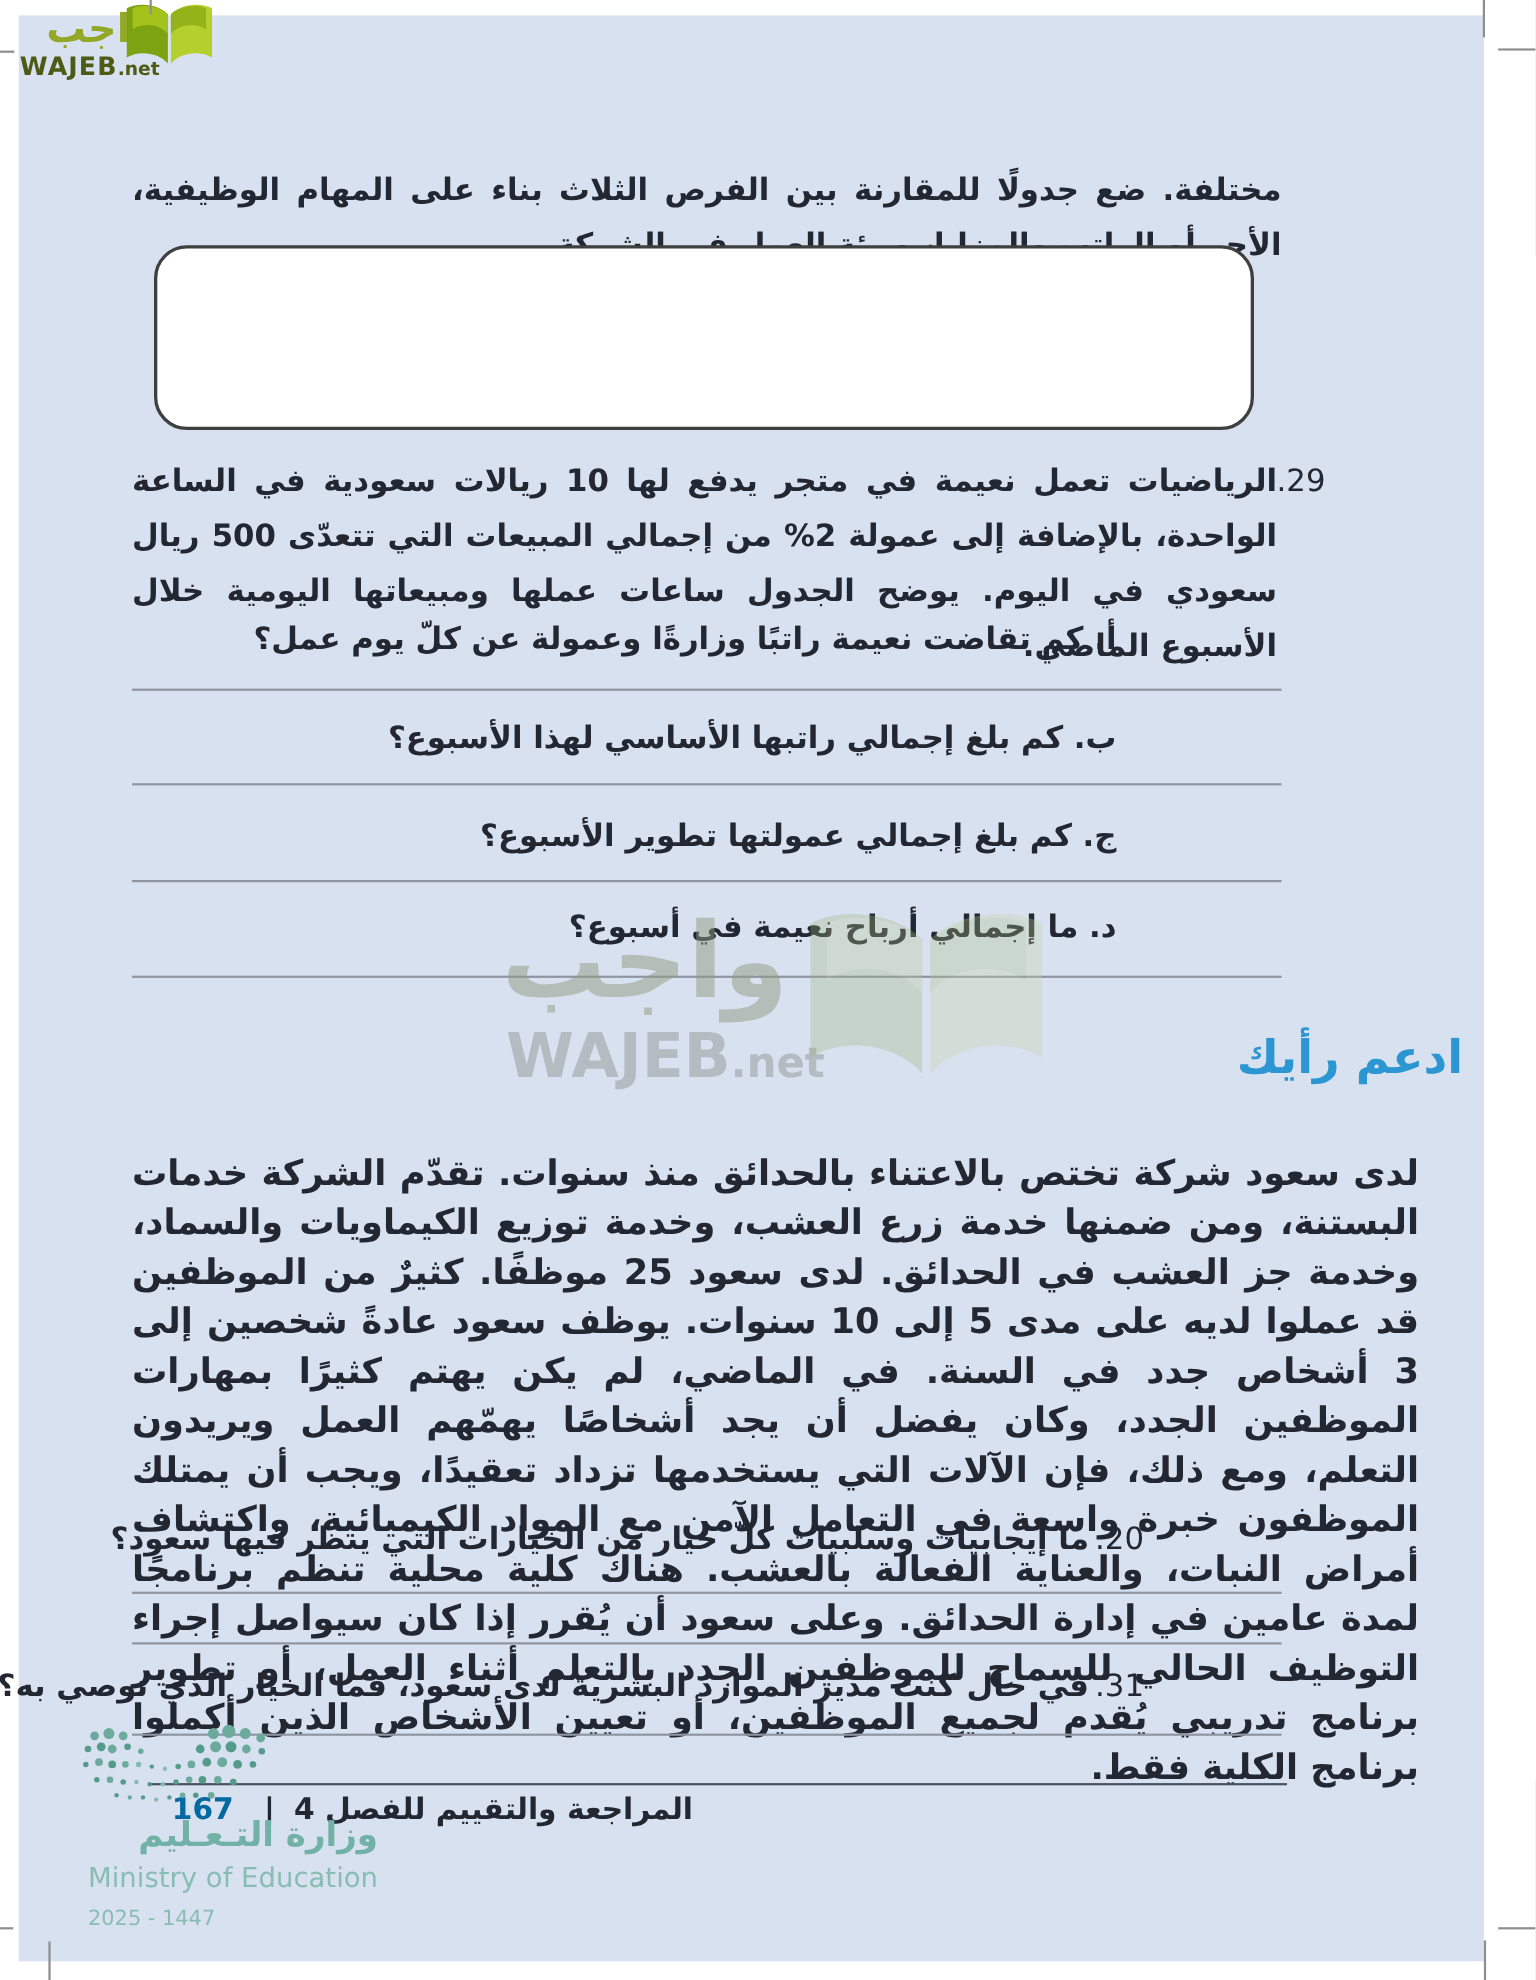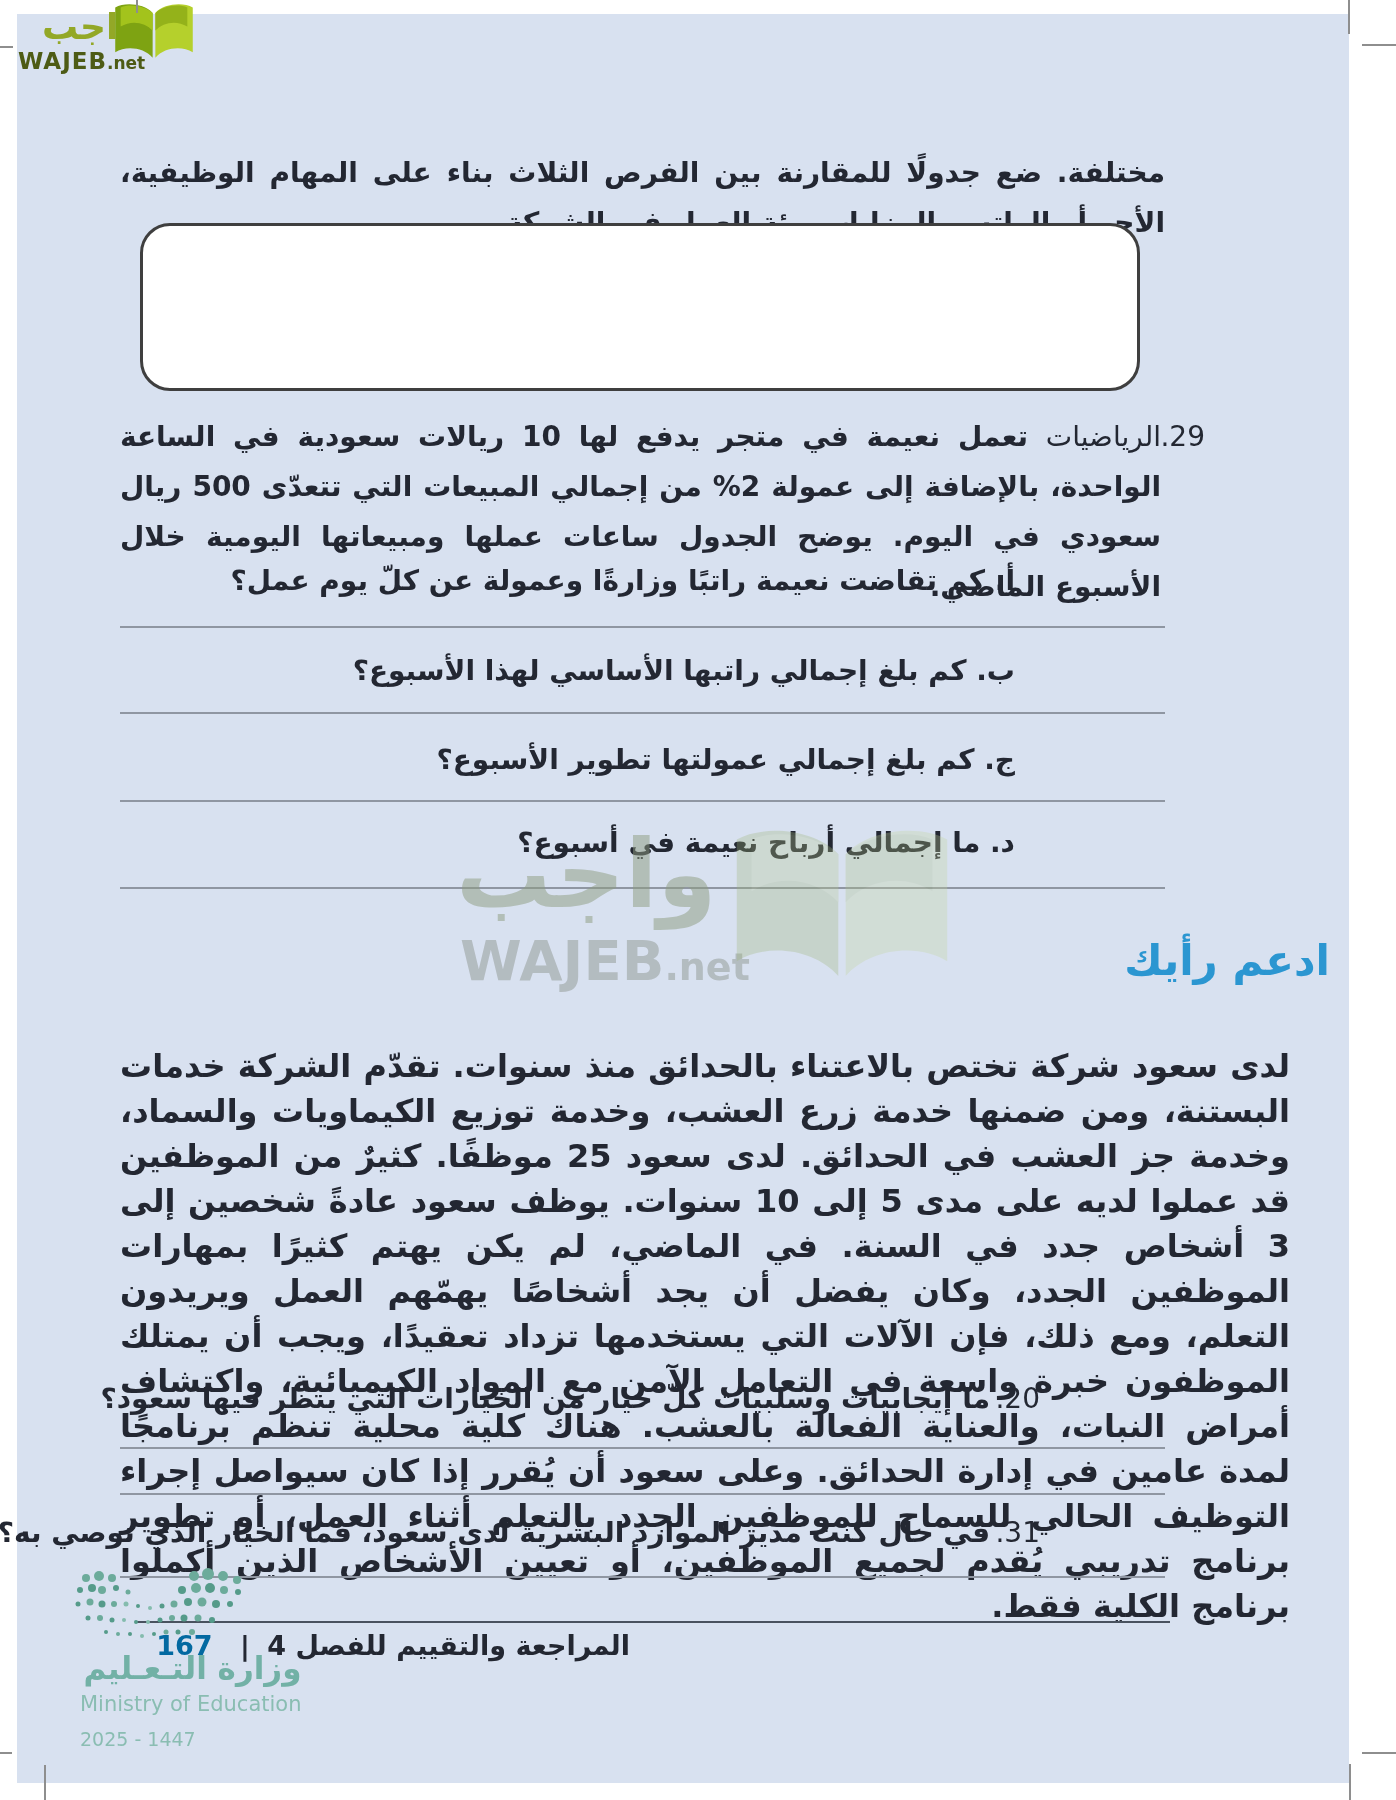--- a/index.html
+++ b/index.html
@@ -9,34 +9,34 @@
   }
   .sheet{position:absolute;left:17px;top:14px;width:1332px;height:1769px;background:#d8e1f0;}
   .para{position:absolute;direction:rtl;color:#232732;font-weight:700;font-size:28px;
         line-height:50px;text-align:justify;text-align-last:right;}
   .intro{right:231px;width:1045px;top:120px;}
   .answer-box{position:absolute;left:140px;top:223px;width:1000px;height:168px;
         background:#ffffff;border:3px solid #3f3f3f;border-radius:30px;box-sizing:border-box;}
   .q{position:absolute;direction:rtl;color:#232732;font-weight:700;font-size:28px;line-height:50px;}
   .q29{right:191px;width:1085px;top:412px;padding-right:44px;text-align:justify;text-align-last:right;box-sizing:border-box;}
   .qnum{position:absolute;right:0;top:0;font-weight:400;}
-  .qlead{font-weight:400;letter-spacing:.5px;}
+  .qlead{font-weight:700;letter-spacing:.5px;}
   .sub{position:absolute;direction:rtl;color:#232732;font-weight:700;font-size:28px;white-space:nowrap;right:381px;}
   .ans-line{position:absolute;right:231px;width:1045px;height:2px;background:#8f96a2;}
   .support-heading{position:absolute;right:66px;top:936px;font-size:42px;font-weight:700;color:#2b96d1;direction:rtl;}
   .support-para{right:106px;width:1170px;top:1012px;font-size:32px;line-height:45px;}
   .qshort{position:absolute;direction:rtl;color:#232732;font-weight:700;font-size:28px;
         white-space:nowrap;right:356px;padding-right:50px;}
   .footer-sep{position:absolute;left:137px;top:1621px;width:1033px;height:2px;background:#49525f;}
   .footer-text{position:absolute;right:766px;top:1630px;font-size:27px;direction:rtl;white-space:nowrap;color:#232732;font-weight:700;}
   .footer-text .pagenum{color:#0369a1;font-weight:700;margin-right:10px;}
   .footer-text .divider{margin:0 8px;font-weight:700;}
   .ministry{position:absolute;left:80px;top:1650px;}
   .ministry-ar{font-size:31px;font-weight:700;color:#72b1a6;direction:rtl;}
-  .ministry-en{font-size:21px;color:#8abdb2;margin-top:6px;}
+  .ministry-en{font-size:25px;color:#8abdb2;margin-top:6px;}
   .ministry-year{font-size:19px;color:#8abdb2;margin-top:12px;}
   .dots{position:absolute;left:72px;top:1566px;}
   
   .wm{position:absolute;left:450px;top:806px;width:545px;height:235px;z-index:2;pointer-events:none;}
   .wm-ar{position:absolute;left:6px;top:18px;font-size:95px;font-weight:700;color:#8e9c80;opacity:.5;direction:rtl;line-height:100px;}
   .wm-latin{position:absolute;left:10px;top:122px;font-size:56px;font-weight:700;color:#8d948e;opacity:.48;}
   .wm-latin .tld{font-size:38px;}
   .wm-book{position:absolute;left:272px;top:0px;opacity:.30;}
   
   .logo{position:absolute;left:8px;top:0px;z-index:6;}

